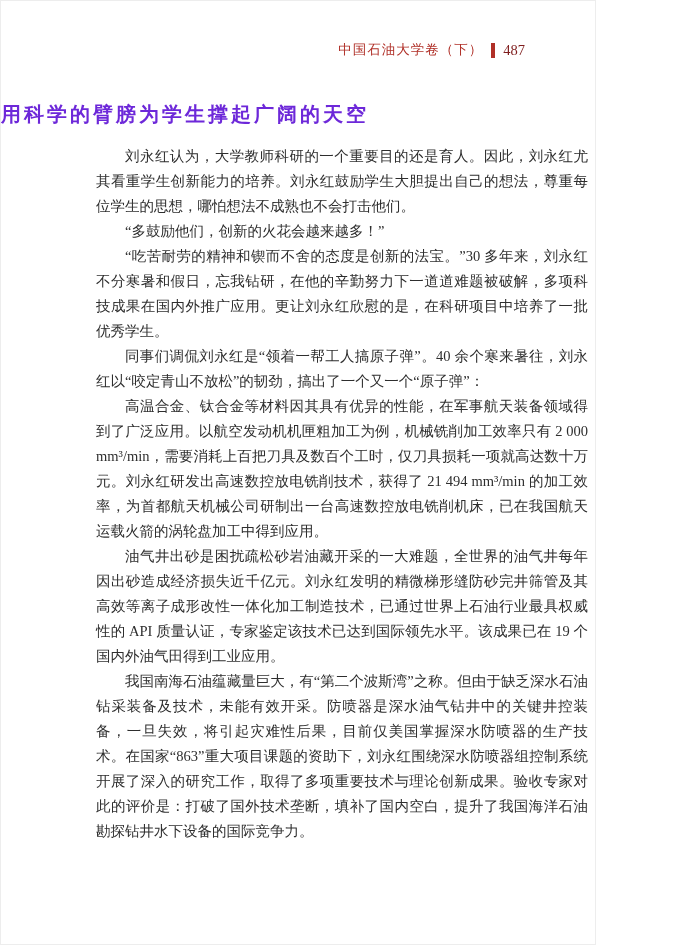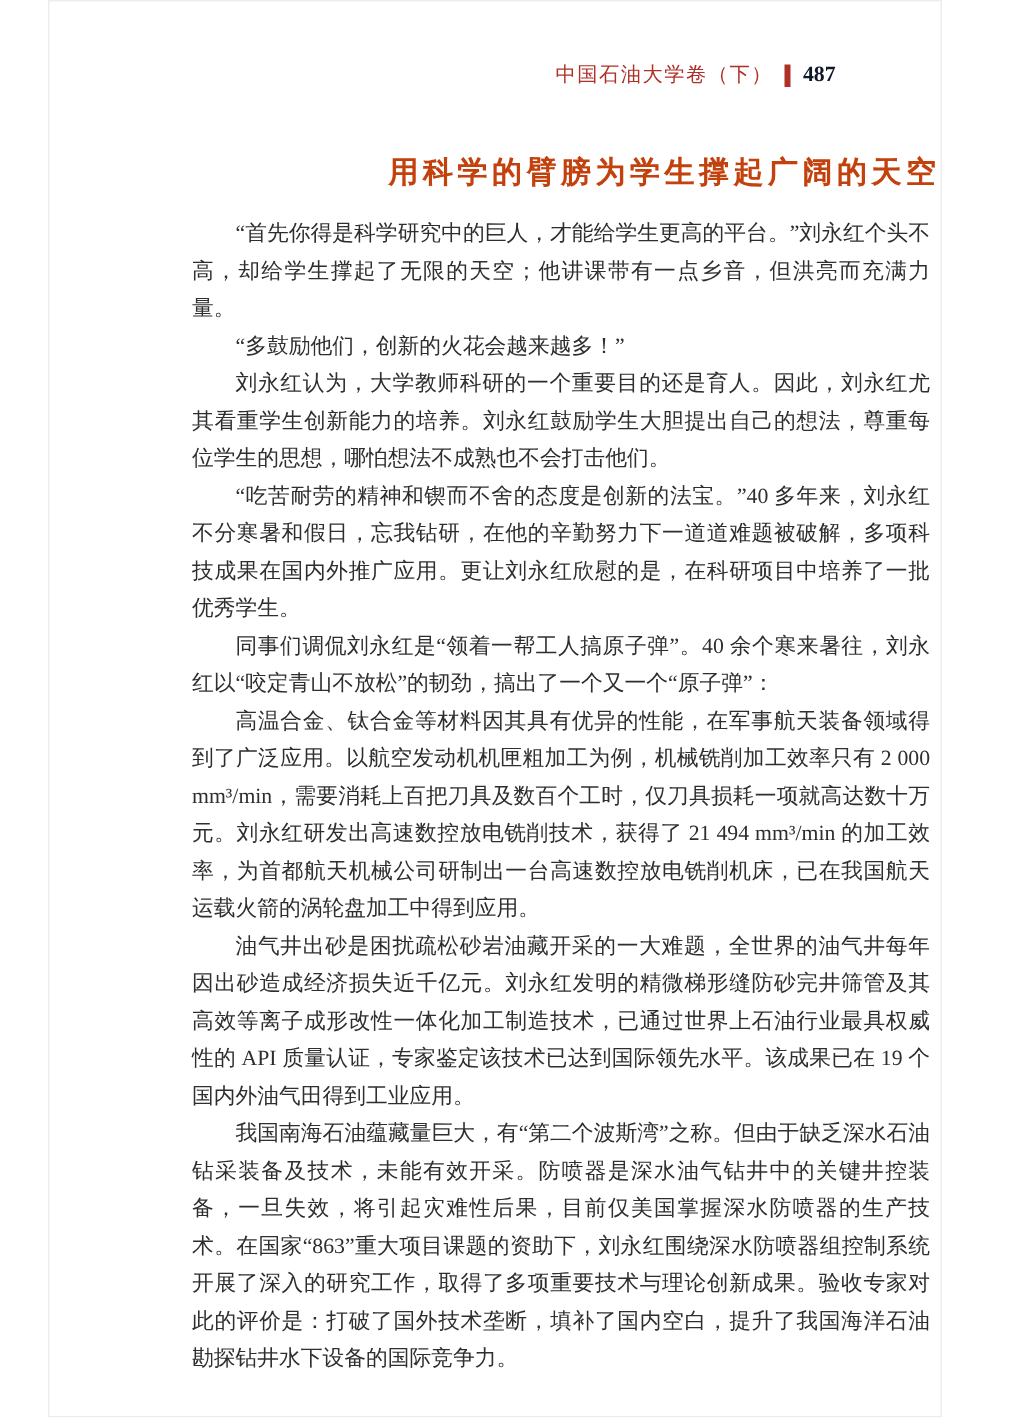--- a/index.html
+++ b/index.html
@@ -10,21 +10,20 @@
   .book-page {
     position: relative;
     width: 596px;
     height: 945px;
     box-sizing: border-box;
     background: #ffffff;
     border: 1px solid #ededed;
     font-family: "Liberation Serif", "DejaVu Serif", serif;
     color: #2e2e2e;
     overflow: hidden;
-    margin-left: 32px;
   }
   
   .page-header {
     position: absolute;
     top: 40px;
     left: 95px;
     right: 70px;
     display: flex;
     justify-content: flex-end;
     align-items: center;
@@ -37,36 +36,35 @@
     letter-spacing: 1px;
     font-weight: 500;
   }
   .header-separator {
     display: inline-block;
     width: 4px;
     height: 15px;
     background: #b03028;
   }
   .page-number {
-    color: #0f172a;
+    color: #7f1d1d;
     font-size: 14.5px;
     font-family: "Liberation Serif", "DejaVu Serif", serif;
-    font-weight: bold;
   }
   
   .article-title {
     position: absolute;
     top: 100px;
     left: 0;
     width: 100%;
-    text-align: right;
+    text-align: left;
     font-size: 20px;
     font-weight: bold;
     letter-spacing: 3px;
-    color: #c2410c;
+    color: #6d28d9;
     font-family: Liberation Sans, sans-serif;
   }
   
   .article-body {
     position: absolute;
     top: 143px;
     left: 95px;
     width: 492px;
     font-size: 14.5px;
     line-height: 25px;
@@ -86,23 +84,22 @@
 
   <div class="page-header">
     <span class="header-book-title">中国石油大学卷（下）</span>
     <span class="header-separator"></span>
     <span class="page-number">487</span>
   </div>
 
   <div class="article-title">用科学的臂膀为学生撑起广阔的天空</div>
 
   <div class="article-body">
-    <p>“首先你得是科学研究中的巨人，才能给学生更高的平台。”刘永红个头不高，却给学生撑起了无限的天空；他讲课带有一点乡音，但洪亮而充满力量。</p>
+    <p>刘永红认为，大学教师科研的一个重要目的还是育人。因此，刘永红尤其看重学生创新能力的培养。刘永红鼓励学生大胆提出自己的想法，尊重每位学生的思想，哪怕想法不成熟也不会打击他们。</p>
     <p>“多鼓励他们，创新的火花会越来越多！”</p>
-    <p>刘永红认为，大学教师科研的一个重要目的还是育人。因此，刘永红尤其看重学生创新能力的培养。刘永红鼓励学生大胆提出自己的想法，尊重每位学生的思想，哪怕想法不成熟也不会打击他们。</p>
-    <p>“吃苦耐劳的精神和锲而不舍的态度是创新的法宝。”40 多年来，刘永红不分寒暑和假日，忘我钻研，在他的辛勤努力下一道道难题被破解，多项科技成果在国内外推广应用。更让刘永红欣慰的是，在科研项目中培养了一批优秀学生。</p>
+    <p>“吃苦耐劳的精神和锲而不舍的态度是创新的法宝。”30 多年来，刘永红不分寒暑和假日，忘我钻研，在他的辛勤努力下一道道难题被破解，多项科技成果在国内外推广应用。更让刘永红欣慰的是，在科研项目中培养了一批优秀学生。</p>
     <p>同事们调侃刘永红是“领着一帮工人搞原子弹”。40 余个寒来暑往，刘永红以“咬定青山不放松”的韧劲，搞出了一个又一个“原子弹”：</p>
     <p>高温合金、钛合金等材料因其具有优异的性能，在军事航天装备领域得到了广泛应用。以航空发动机机匣粗加工为例，机械铣削加工效率只有 2 000 mm³/min，需要消耗上百把刀具及数百个工时，仅刀具损耗一项就高达数十万元。刘永红研发出高速数控放电铣削技术，获得了 21 494 mm³/min 的加工效率，为首都航天机械公司研制出一台高速数控放电铣削机床，已在我国航天运载火箭的涡轮盘加工中得到应用。</p>
     <p>油气井出砂是困扰疏松砂岩油藏开采的一大难题，全世界的油气井每年因出砂造成经济损失近千亿元。刘永红发明的精微梯形缝防砂完井筛管及其高效等离子成形改性一体化加工制造技术，已通过世界上石油行业最具权威性的 API 质量认证，专家鉴定该技术已达到国际领先水平。该成果已在 19 个国内外油气田得到工业应用。</p>
     <p>我国南海石油蕴藏量巨大，有“第二个波斯湾”之称。但由于缺乏深水石油钻采装备及技术，未能有效开采。防喷器是深水油气钻井中的关键井控装备，一旦失效，将引起灾难性后果，目前仅美国掌握深水防喷器的生产技术。在国家“863”重大项目课题的资助下，刘永红围绕深水防喷器组控制系统开展了深入的研究工作，取得了多项重要技术与理论创新成果。验收专家对此的评价是：打破了国外技术垄断，填补了国内空白，提升了我国海洋石油勘探钻井水下设备的国际竞争力。</p>
   </div>
 
 </div>
 
 </body></html>

